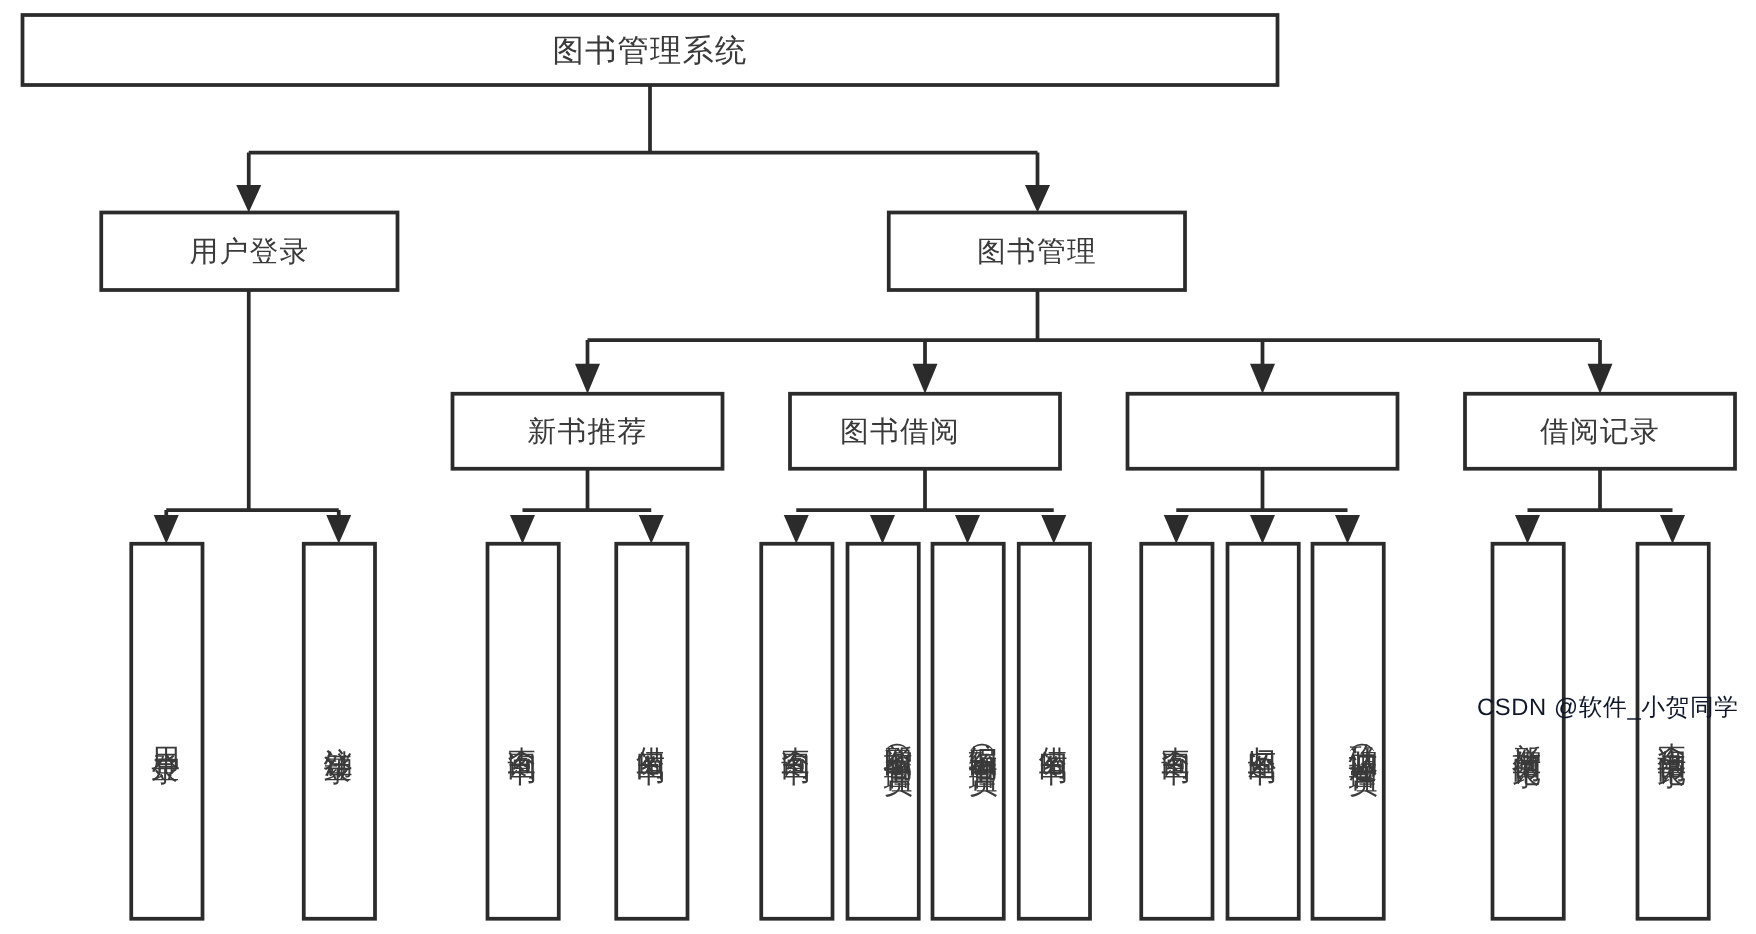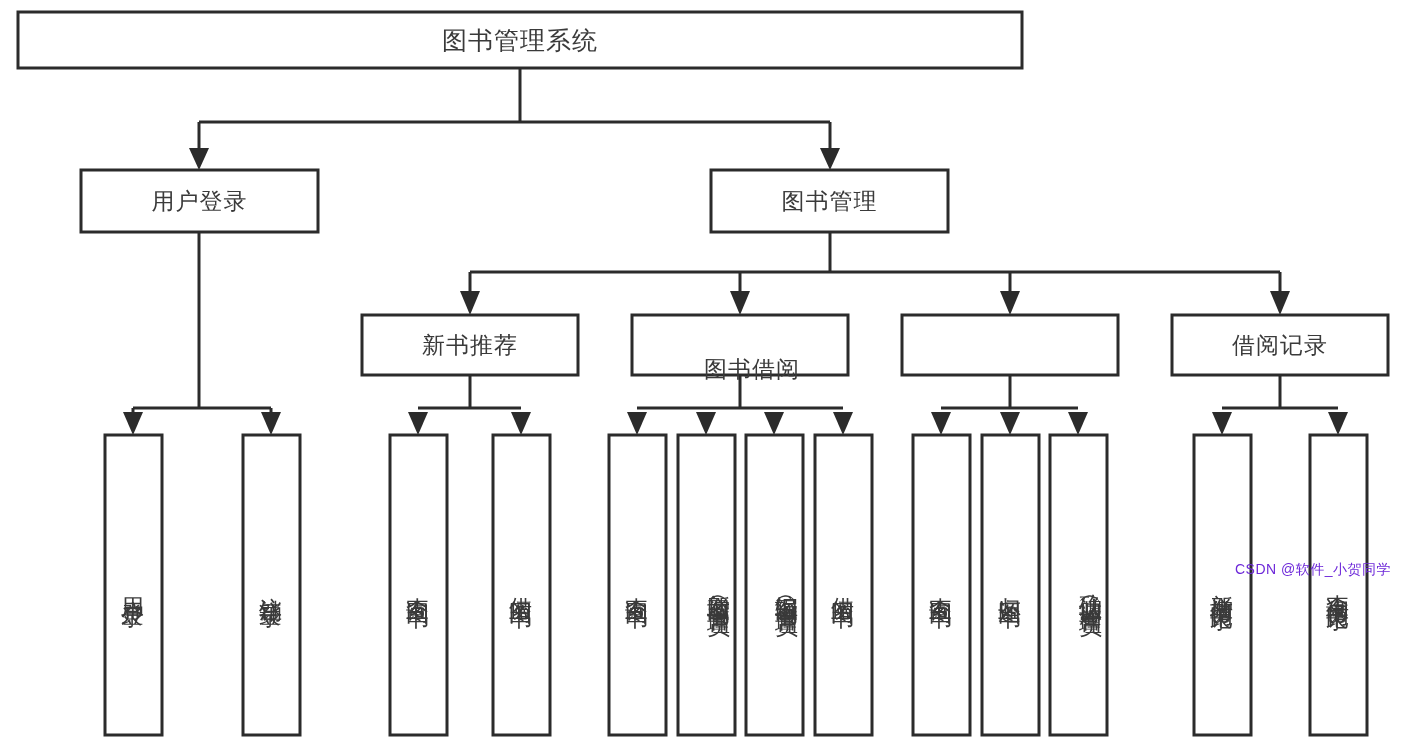--- a/index.html
+++ b/index.html
@@ -62,22 +62,22 @@
     writing-mode: vertical-rl;
     text-orientation: upright;
     letter-spacing: 3px;
     white-space: nowrap;
     pointer-events: none;
   }
   .watermark {
     position: absolute;
     right: 14px;
     bottom: 6px;
-    color: #6d28d9;
-    font-size: 14px;
+    color: #0f172a;
+    font-size: 19px;
     letter-spacing: 0.5px;
     white-space: nowrap;
     pointer-events: none;
   }
 </style>
 </head>
 <body>
 
 <div id="diagram-root">
 
@@ -173,21 +173,21 @@
     <rect class="node-box" x="1194" y="435" width="57" height="300"></rect>
     <rect class="node-box" x="1310" y="435" width="57" height="300"></rect>
   </svg>
 
   <div class="node-label-h" style="left:18px; top:12px; width:1004px; height:56px; font-size:25px;">图书管理系统</div>
 
   <div class="node-label-h" style="left:81px; top:170px; width:237px; height:62px;">用户登录</div>
   <div class="node-label-h" style="left:362px; top:315px; width:216px; height:60px;">新书推荐</div>
 
   <div class="node-label-h" style="left:711px; top:170px; width:237px; height:62px;">图书管理</div>
-  <div class="node-label-h" style="left:644px; top:315px; width:216px; height:60px;margin-top:24px;">图书借阅</div>
+  <div class="node-label-h" style="left:612px; top:315px; width:216px; height:60px;">图书借阅</div>
   <div class="node-label-h" style="left:1172px; top:315px; width:216px; height:60px;text-align:center;">借阅记录</div>
 
   <div class="node-label-v" style="left:105px; top:435px; width:57px; height:300px;">用户登录</div>
   <div class="node-label-v" style="left:243px; top:435px; width:57px; height:300px;">注销登录</div>
 
   <div class="node-label-v" style="left:390px; top:435px; width:57px; height:300px;">查询图书</div>
   <div class="node-label-v" style="left:493px; top:435px; width:57px; height:300px;">借阅图书</div>
 
   <div class="node-label-v" style="left:609px; top:435px; width:57px; height:300px;">查询图书</div>
   <div class="node-label-v" style="left:678px; top:435px; width:57px; height:300px; align-items:flex-start; padding-top:8px; box-sizing:border-box;">新增图书（管理员）</div>

